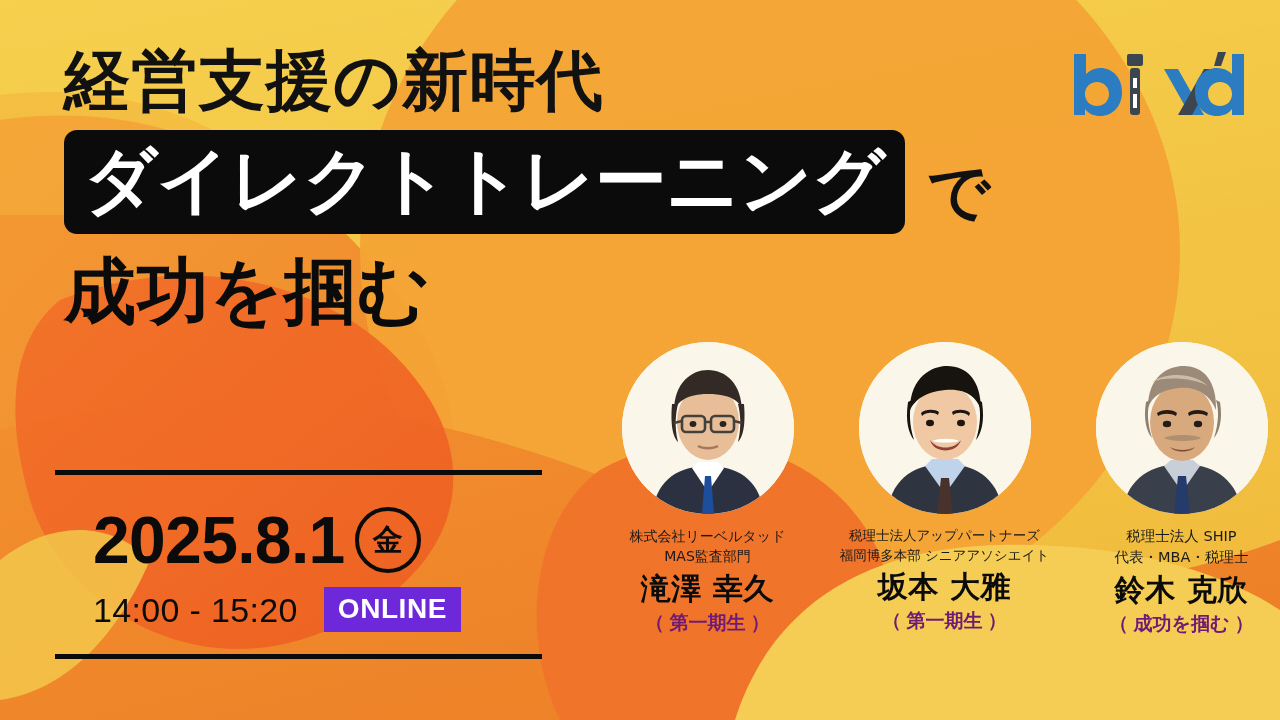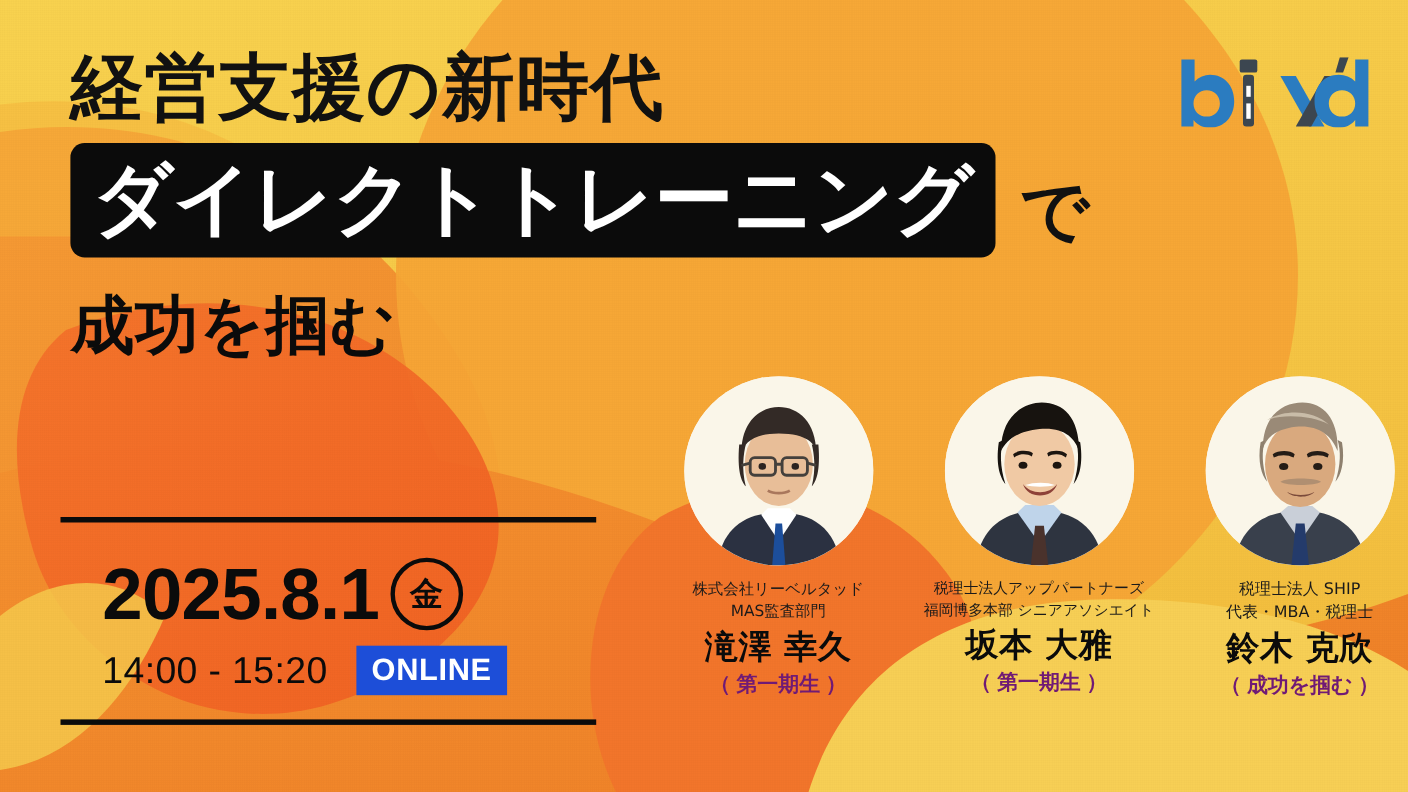--- a/index.html
+++ b/index.html
@@ -40,21 +40,21 @@
     white-space:nowrap;
     font-family:"DejaVu Sans","Liberation Sans",sans-serif;
     border-radius:13px;
   }
   .h-de{
     color:#111;font-size:62px;font-weight:700;margin-left:22px;
     font-family:"DejaVu Sans","Liberation Sans",sans-serif;line-height:1;
     position:relative;top:10px;
   }
   .h-line3{
-    margin-top:32px;color:#0B0B0B;font-weight:700;font-size:58px;line-height:1;
+    margin-top:21px;color:#0B0B0B;font-weight:700;font-size:72px;line-height:1;
     letter-spacing:.01em;white-space:nowrap;
     font-family:"DejaVu Sans","Liberation Sans",sans-serif;
   }
 
   
   .datebox{position:absolute;left:55px;top:470px;width:487px;}
   .rule{height:5px;background:#0B0B0B;width:100%;}
   .date-row{display:flex;align-items:center;margin:32px 0 0 38px;}
   .date-text{
     font-size:66px;font-weight:700;color:#0B0B0B;line-height:1;letter-spacing:-.01em;
@@ -66,21 +66,21 @@
     font-size:30px;font-weight:700;color:#0B0B0B;
     font-family:"DejaVu Sans","Liberation Sans",sans-serif;
   }
   .time-row{display:flex;align-items:center;margin:14px 0 0 38px;}
   .time-text{
     font-size:34px;font-weight:400;color:#0B0B0B;line-height:1;letter-spacing:.01em;
     font-family:"Liberation Sans","DejaVu Sans",sans-serif;
     text-align:center;
   }
   .online{
-    margin-left:26px;background:#1d4ed8;color:#fff;
+    margin-left:26px;background:#6d28d9;color:#fff;
     font-size:28px;font-weight:700;letter-spacing:.02em;
     padding:8px 14px 9px 14px;line-height:1;
     font-family:"Liberation Sans","DejaVu Sans",sans-serif;
   }
   .rule-bottom{margin-top:22px;}
 
   
   .speakers{position:absolute;left:589px;top:342px;width:712px;display:flex;}
   .speaker{width:237px;display:flex;flex-direction:column;align-items:center;}
   .avatar{

